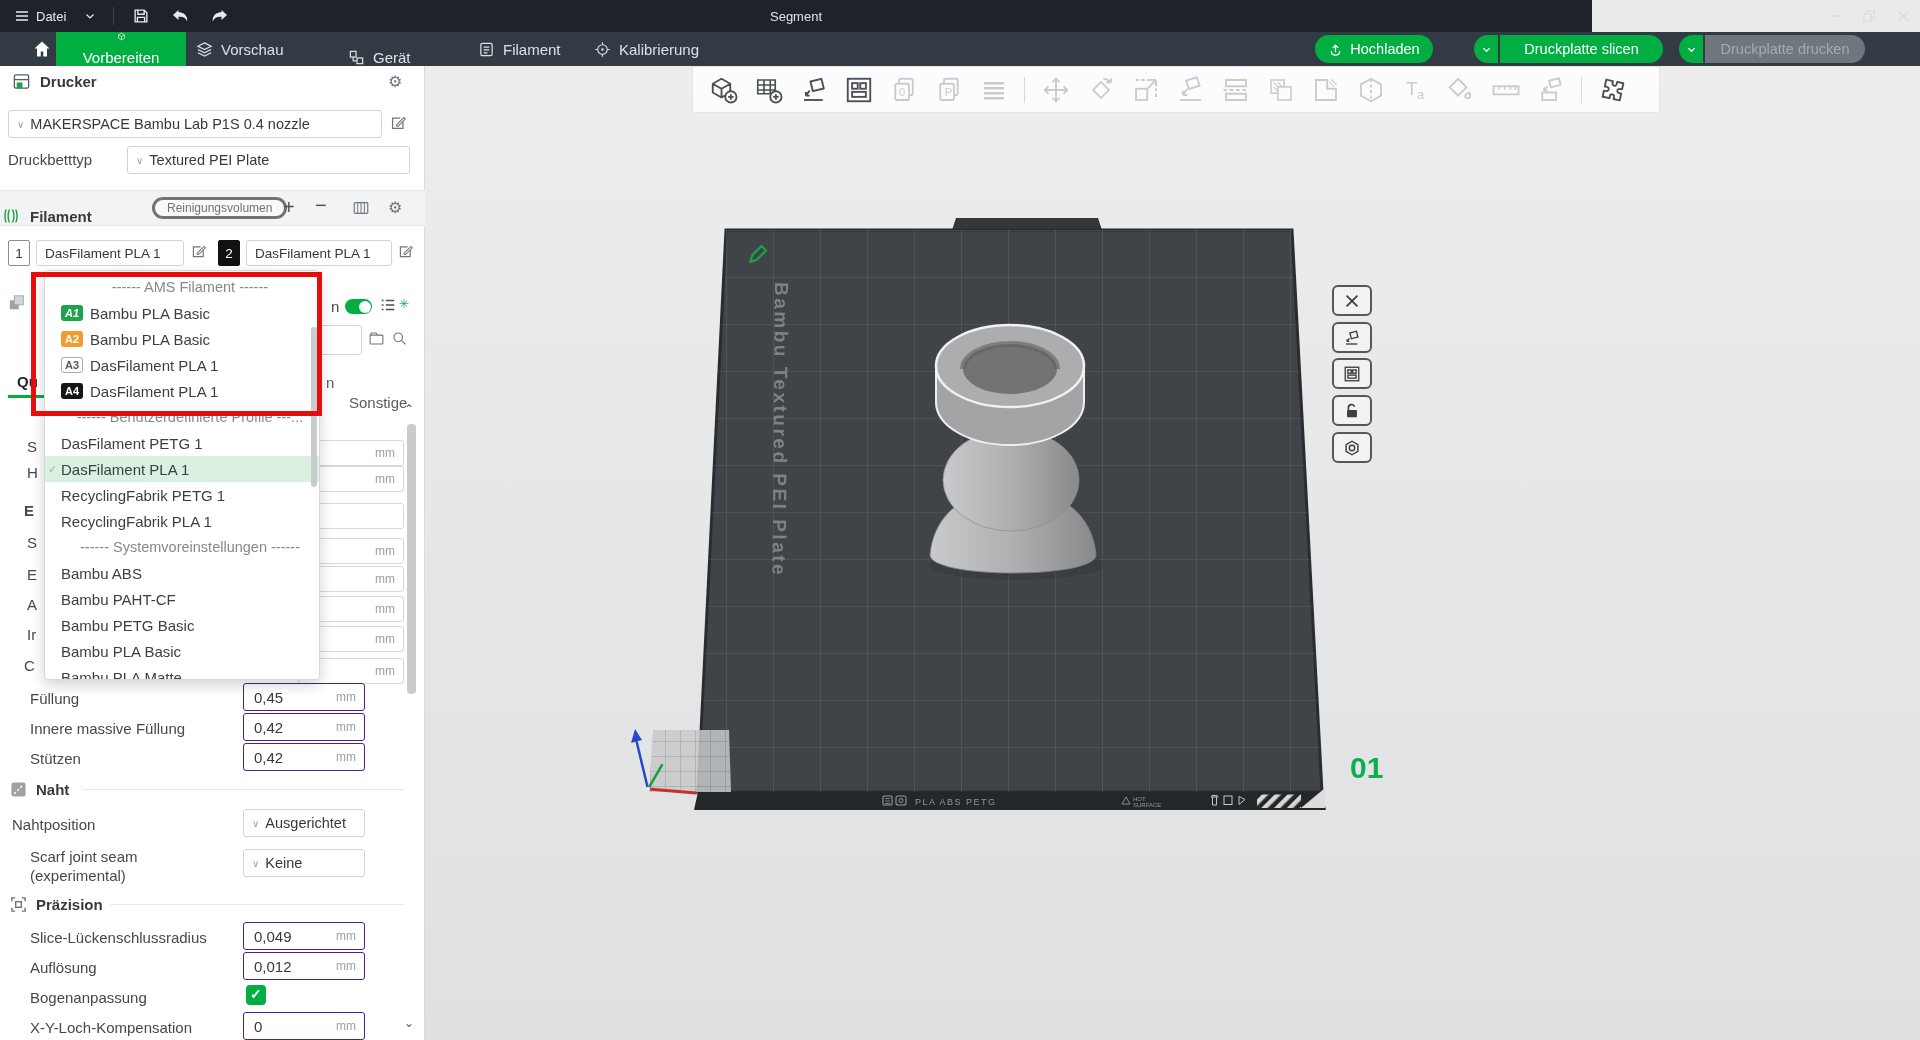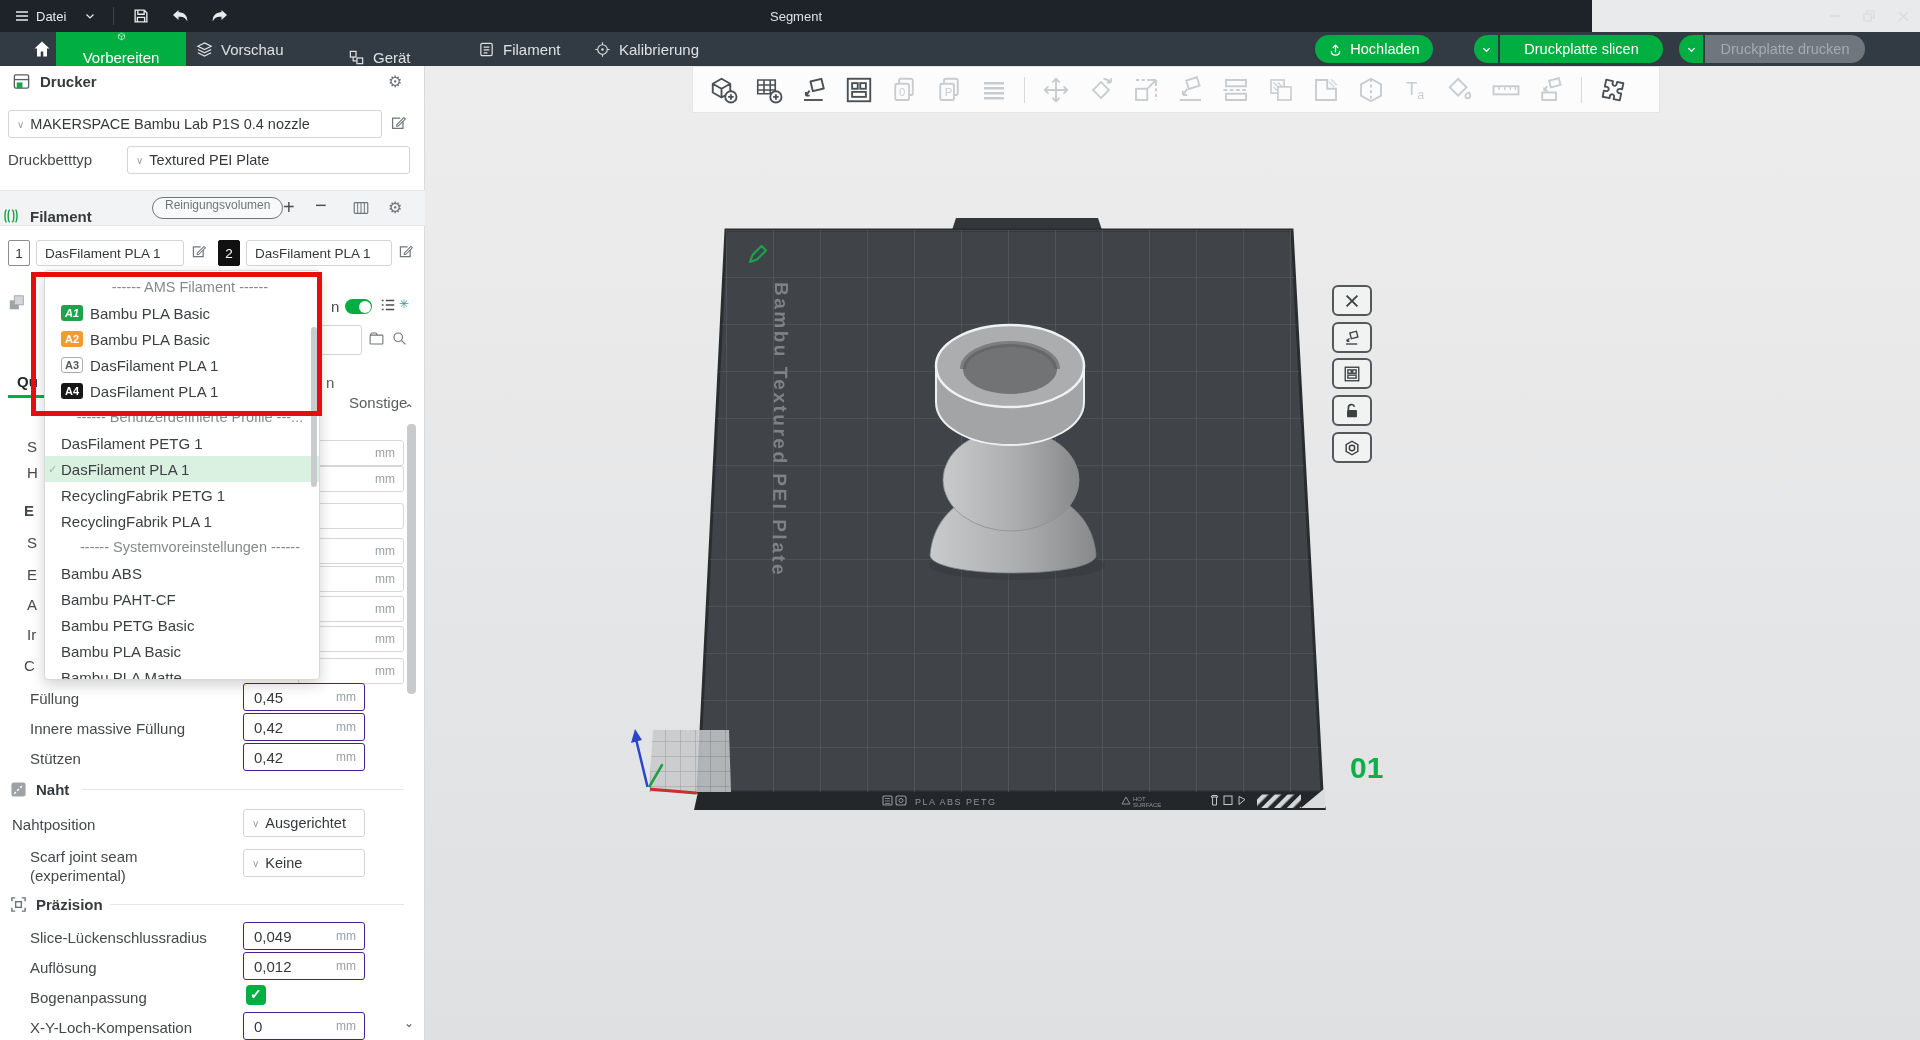--- a/index.html
+++ b/index.html
@@ -28,21 +28,21 @@
   .sidebar { position:absolute; left:0; top:66px; width:425px; height:974px; background:#ffffff; border-right:1px solid #d8dadb; }
   .sec-label { font-size:15px; font-weight:bold; color:#363a3d; }
   .lbl { font-size:15px; color:#45494c; }
   .inputbox { position:absolute; height:28px; background:#fff; border:1px solid #4c1d95; border-radius:3px; font-size:15px; color:#35393c; display:flex; align-items:center; }
   .inputbox .val { padding-left:10px; flex:1; }
   .inputbox .unit { font-size:12px; color:#9aa0a4; padding-right:8px; }
   .selectbox { position:absolute; height:28px; background:#fff; border:1px solid #d2d4d5; border-radius:3px; font-size:14.5px; color:#35393c; display:flex; align-items:center; gap:6px; padding-left:8px; overflow:hidden; white-space:nowrap; }
   .chev-d { color:#9aa0a4; font-size:10px; }
   .icon-btn { color:#70767b; }
   .strip { position:absolute; left:0; width:425px; background:#f2f3f4; border-top:1px solid #e7e8e9; border-bottom:1px solid #e7e8e9; }
-  .flush-pill { position:absolute; height:22px; border:1px solid #737373; border-radius:11px; font-size:12px; color:#6f7579; display:flex; padding:0 12px; background:#f8f9f9; }
+  .flush-pill { position:absolute; height:22px; border:3px solid #737373; border-radius:11px; font-size:12px; color:#6f7579; display:flex; align-items:center; padding:0 12px; background:#f8f9f9; }
   .numbox { position:absolute; width:22px; height:26px; border:1px solid #8a8e92; border-radius:2px; background:#fff; color:#35393c; font-size:13.5px; display:flex; align-items:center; justify-content:center; }
   .numbox.dark { background:#111; color:#fff; border-color:#111; }
   .sec-row { position:absolute; display:flex; align-items:center; gap:9px; }
   .divline { position:absolute; height:1px; background:#e6e7e8; }
   .checkbox { position:absolute; width:20px; height:20px; background:#00ae42; border-radius:4px; }
   .checkbox::before { content:"✓"; position:absolute; left:4px; top:1px; color:#fff; font-size:14px; font-weight:bold; }
   .scroll-thumb { position:absolute; left:407px; width:9px; background:#c8cacc; border-radius:4px; }
   .frag { position:absolute; font-size:15px; color:#45494c; }
   .mm-sliver { position:absolute; left:298px; width:106px; height:26px; background:#fff; border:1px solid #d6d8d9; border-radius:3px; display:flex; align-items:center; justify-content:flex-end; }
   .mm-sliver span { font-size:12px; color:#9aa0a4; padding-right:8px; }

